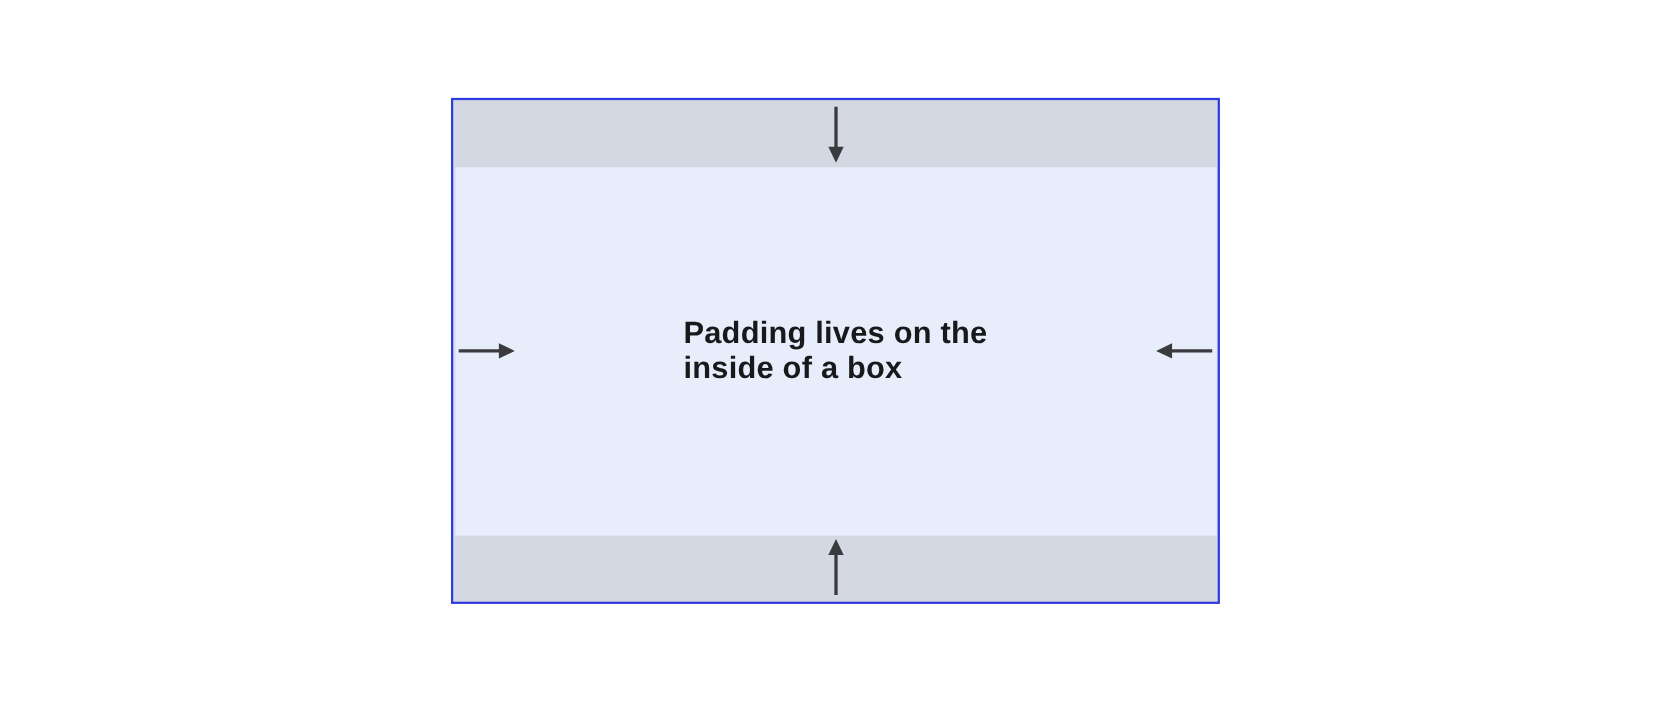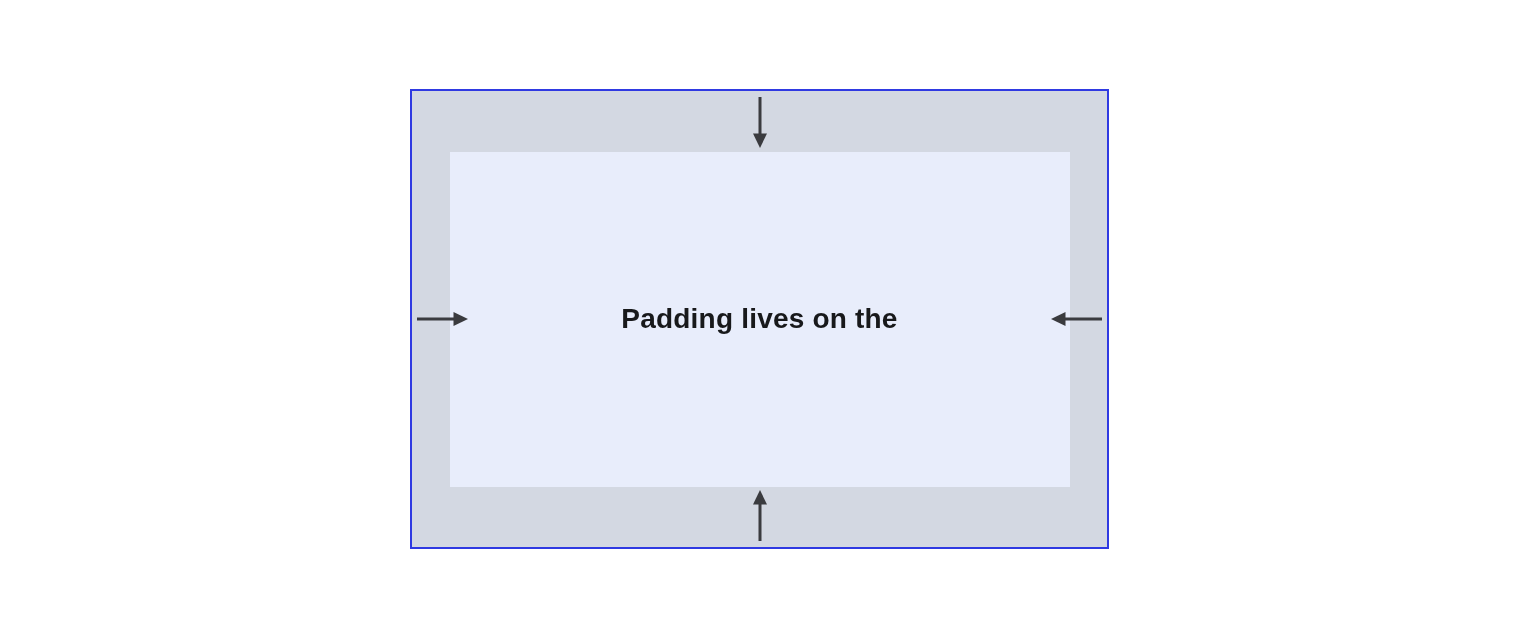--- a/index.html
+++ b/index.html
@@ -33,21 +33,21 @@
     top: 89px;
     width: 699px;
     height: 460px;
     border: 2px solid var(--border);
     background: var(--padding-area-bg);
     display: flex;
     align-items: center;
     justify-content: center;
   }
   .content-box {
-    width: 620px;
+    width: 692px;
     height: 335px;
     background: var(--content-area-bg);
     display: flex;
     align-items: center;
     justify-content: center;
   }
   .label {
     font-weight: 700;
     font-size: 28px;
     line-height: 32px;
@@ -89,17 +89,18 @@
     </svg>
 
     <svg class="arrow arrow-right" width="52" height="16" viewBox="0 0 52 16">
       <line x1="51" y1="8" x2="13" y2="8"></line>
       <polygon points="0,8 14.5,1 14.5,15"></polygon>
     </svg>
 
     <div class="content-box">
       <div class="label">
         <div>Padding lives on the</div>
+        <div>inside of a box</div>
       </div>
     </div>
 
   </div>
 </div>
 
 </body></html>

